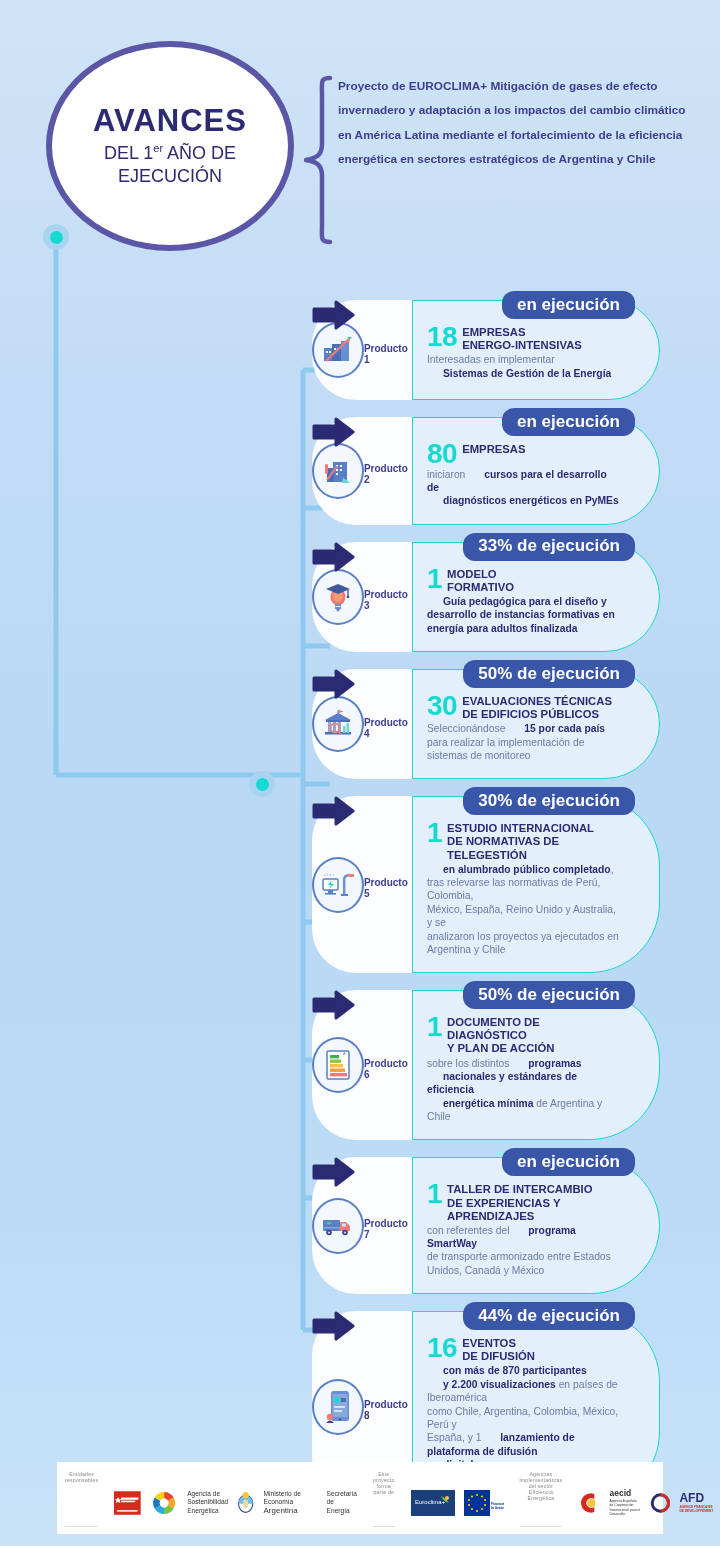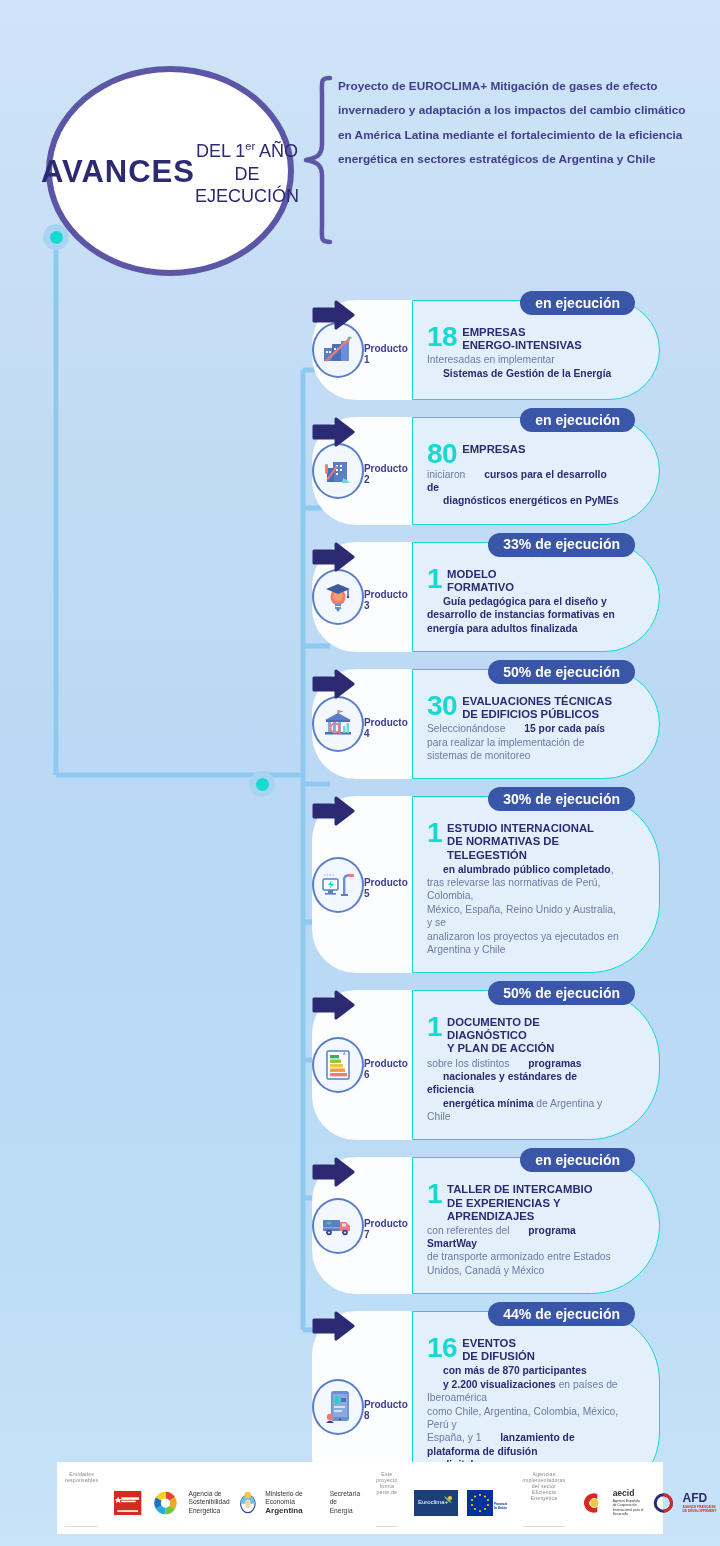--- a/index.html
+++ b/index.html
@@ -11,26 +11,26 @@
     background: linear-gradient(180deg, #cfe4f7 0%, #c3dcf5 25%, #b9d8f4 55%, #bcdcf6 80%, #c9e3f8 100%);
     position: relative;
     overflow: hidden;
   }
 
   
   #header { position: relative; height: 300px; }
 
   #title-bubble {
     position: absolute;
-    left: 46px; top: 66px;
+    left: 46px; top: 41px;
     width: 248px; height: 210px;
     background: #ffffff;
     border: 6px solid #5b57a6;
     border-radius: 50%;
-    display: flex; flex-direction: row;
+    display: flex; flex-direction: column;
     align-items: center; justify-content: center;
     text-align: center;
     z-index: 4;
   }
   #title-main {
     font-size: 31px; font-weight: bold;
     color: #2b2a72; letter-spacing: 1px;
     line-height: 1;
   }
   #title-sub {
@@ -139,21 +139,21 @@
     border-radius: 0 70px 70px 0;
     padding: 24px 40px 16px 14px;
     min-height: 100px;
   }
 
   .badge {
     position: absolute;
     top: -10px; right: 24px;
     background: #3a56a8;
     color: #ffffff;
-    font-size: 14px;
+    font-size: 17px;
     font-weight: bold;
     padding: 3.5px 15px 4.5px;
     border-radius: 12px;
     white-space: nowrap;
     z-index: 6;
     text-align: right;
   }
 
   .stat-line { display: flex; align-items: flex-start; }
   .stat-num {
@@ -556,21 +556,21 @@
         <div>Energética</div>
       </div>
       <svg width="22" height="30" viewBox="0 0 22 30">
         <ellipse cx="11" cy="16" rx="9" ry="11" fill="#fff" stroke="#2b4a8b" stroke-width="1.4"></ellipse>
         <path d="M2,16 A9,11 0 0 1 20,16 Z" fill="#74c0e8"></path>
         <circle cx="11" cy="5" r="4" fill="#f5c542"></circle>
         <path d="M8,12 q3,-3 6,0 l0,8 q-3,3 -6,0 Z" fill="#f0d9a8"></path>
       </svg>
       <div class="flogo-text">
         <div>Ministerio de Economía</div>
-        <div style="font-size:8px;font-weight:bold">Argentina</div>
+        <div style="font-size:8px;font-weight:normal">Argentina</div>
       </div>
       <div class="flogo-text">
         <div>Secretaría</div>
         <div>de Energía</div>
       </div>
     </div>
   </div>
 
   <div class="fgroup" id="fg2">
     <div class="fgroup-title">Este proyecto forma parte de</div>

